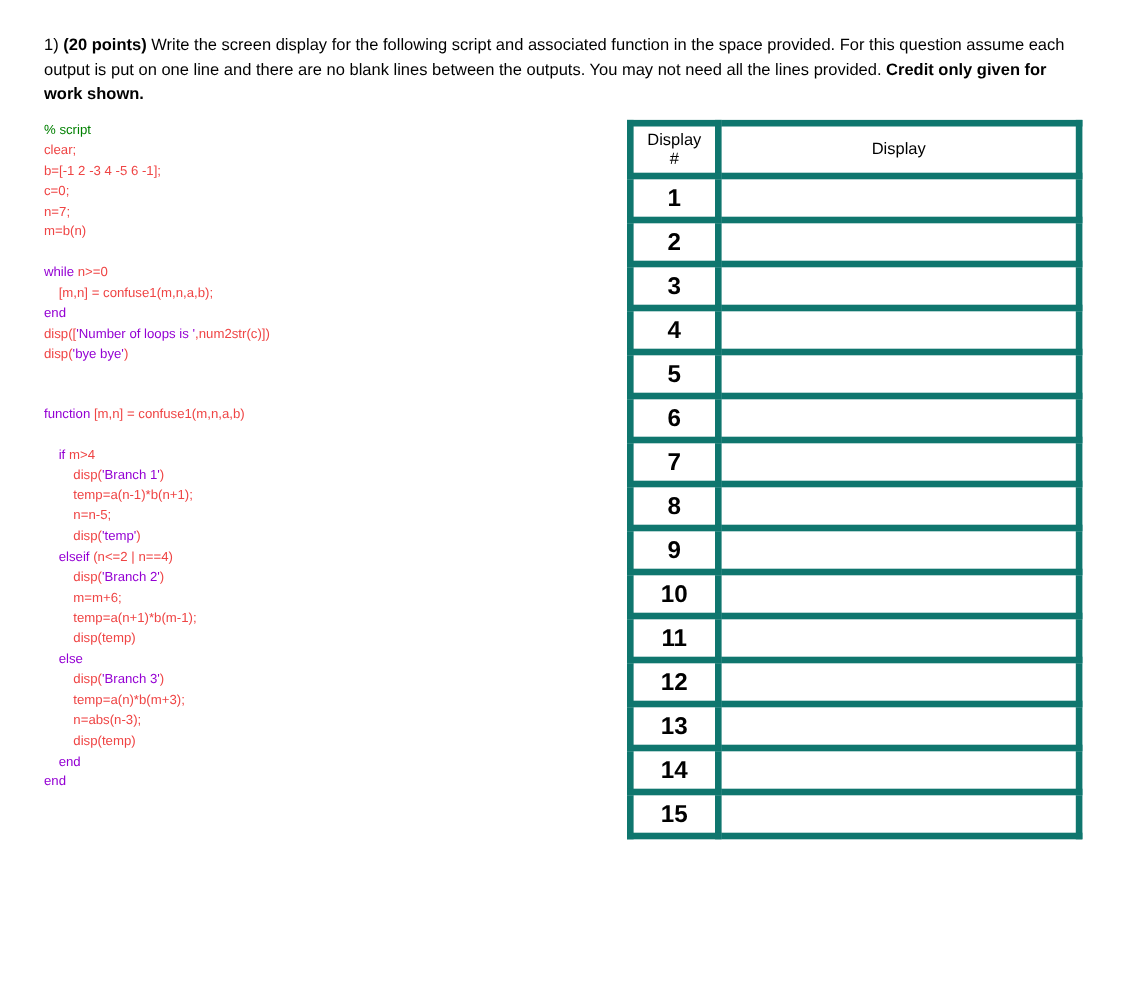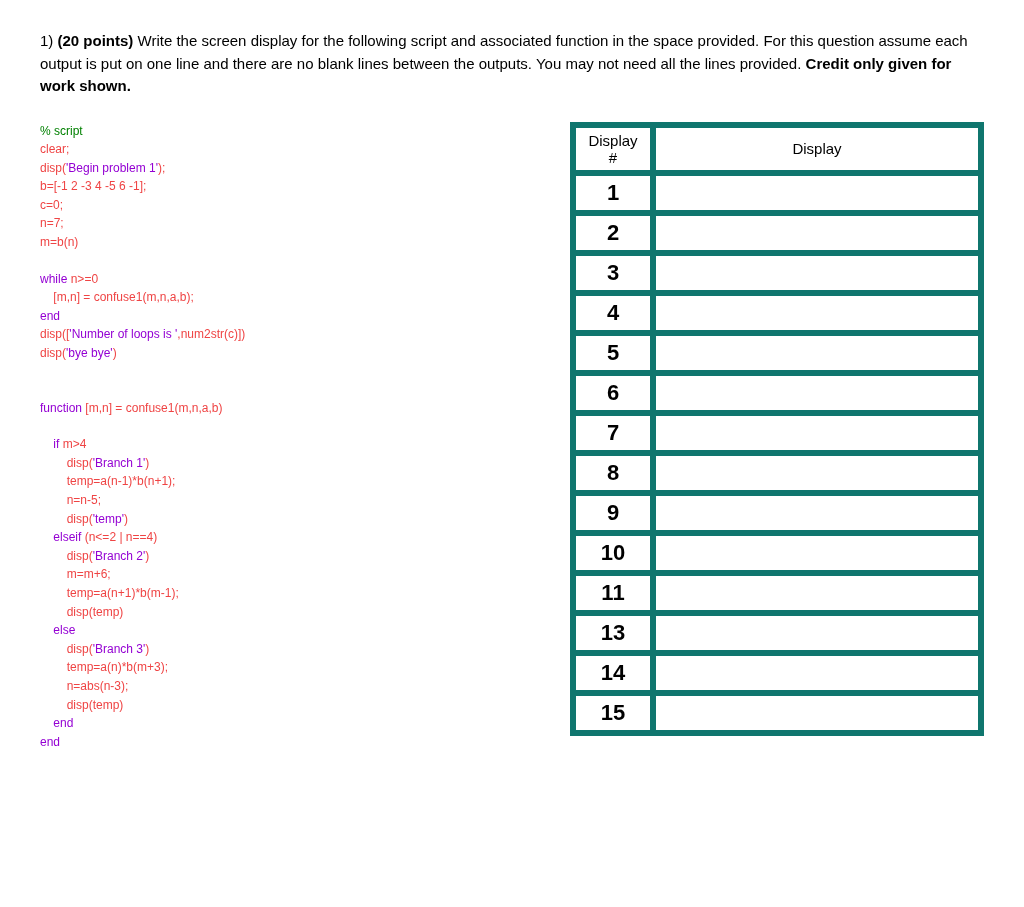--- a/index.html
+++ b/index.html
@@ -6,21 +6,21 @@
     body {
       font-family: Arial, sans-serif;
       font-size: 15px;
       background: #fff;
       color: #000;
       padding: 30px 40px;
       width: 1024px;
       min-height: 907px;
     }
     .question-header {
-      margin-bottom: 24px;
+      margin-bottom: 11px;
       line-height: 1.5;
     }
     .main-content {
       display: flex;
       gap: 30px;
       align-items: flex-start;
     }
     .code-section {
       flex: 0 0 500px;
       font-family: Liberation Sans, sans-serif;
@@ -65,21 +65,20 @@
 <div class="question-header">
   <span>1)</span>
   <strong>(20 points)</strong>
   <span> Write the screen display for the following script and associated function in the space provided.  For this question assume each output is put on one line and there are no blank lines between the outputs.  You may not need all the lines provided.  <strong>Credit only given for work shown.</strong></span>
 </div>
 
 <div class="main-content">
   <div class="code-section">
     <div><span class="comment">% script</span></div>
     <div><span class="normal">clear;</span></div>
-    <div><span class="normal">disp(</span><span class="string">'Begin problem 1'</span><span class="normal">);</span></div>
     <div><span class="normal">b=[-1  2 -3  4  -5  6 -1];</span></div>
     <div><span class="normal">c=0;</span></div>
     <div><span class="normal">n=7;</span></div>
     <div><span class="normal">m=b(n)</span></div>
     <div class="spacer"></div>
     <div><span class="keyword">while</span><span class="normal"> n&gt;=0</span></div>
     <div><span class="normal">&nbsp;&nbsp;&nbsp;&nbsp;[m,n] = confuse1(m,n,a,b);</span></div>
     <div><span class="keyword">end</span></div>
     <div><span class="normal">disp([</span><span class="string">'Number of loops is '</span><span class="normal">,num2str(c)])</span></div>
     <div><span class="normal">disp(</span><span class="string">'bye bye'</span><span class="normal">)</span></div>
@@ -153,20 +152,24 @@
           </tr>
           <tr>
             <td class="display-num">10</td>
             <td class="display-val"></td>
           </tr>
           <tr>
             <td class="display-num">11</td>
             <td class="display-val"></td>
           </tr>
           <tr>
+            <td class="display-num">12</td>
+            <td class="display-val"></td>
+          </tr>
+          <tr>
             <td class="display-num">13</td>
             <td class="display-val"></td>
           </tr>
           <tr>
             <td class="display-num">14</td>
             <td class="display-val"></td>
           </tr>
           <tr>
             <td class="display-num">15</td>
             <td class="display-val"></td>

